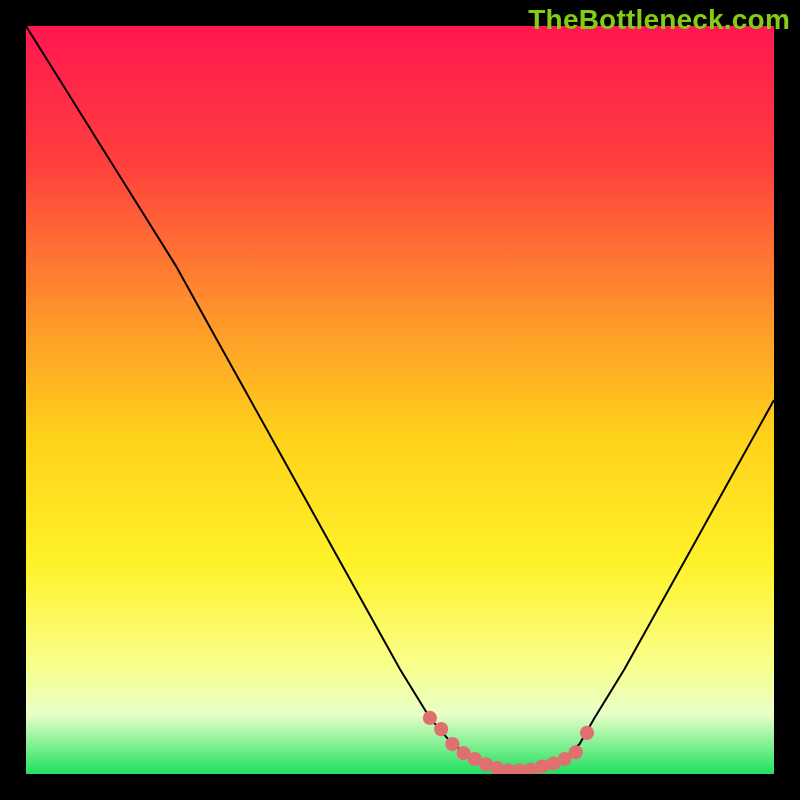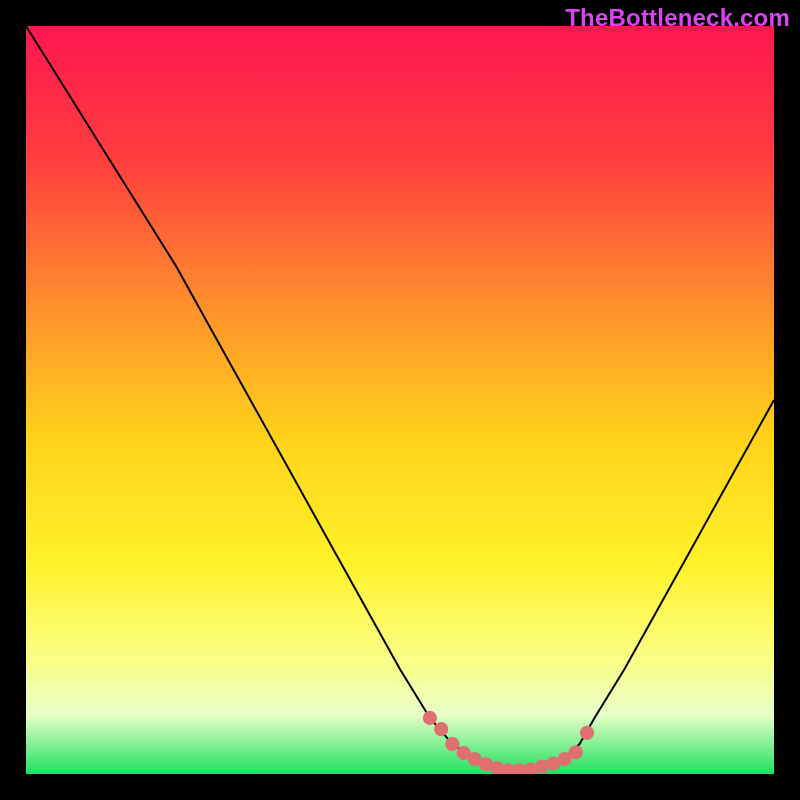--- a/index.html
+++ b/index.html
@@ -14,23 +14,23 @@
   .frame {
     position: relative;
     width: 800px;
     height: 800px;
     background: #000;
   }
   .watermark {
     position: absolute;
     top: 4px;
     right: 10px;
-    color: #d946ef;
+    color: #84cc16;
     font-weight: bold;
-    font-size: 24px;
+    font-size: 28px;
     letter-spacing: 0.2px;
     z-index: 10;
   }
   .plot-area {
     position: absolute;
     left: 26px;
     top: 26px;
     width: 748px;
     height: 748px;
   }

